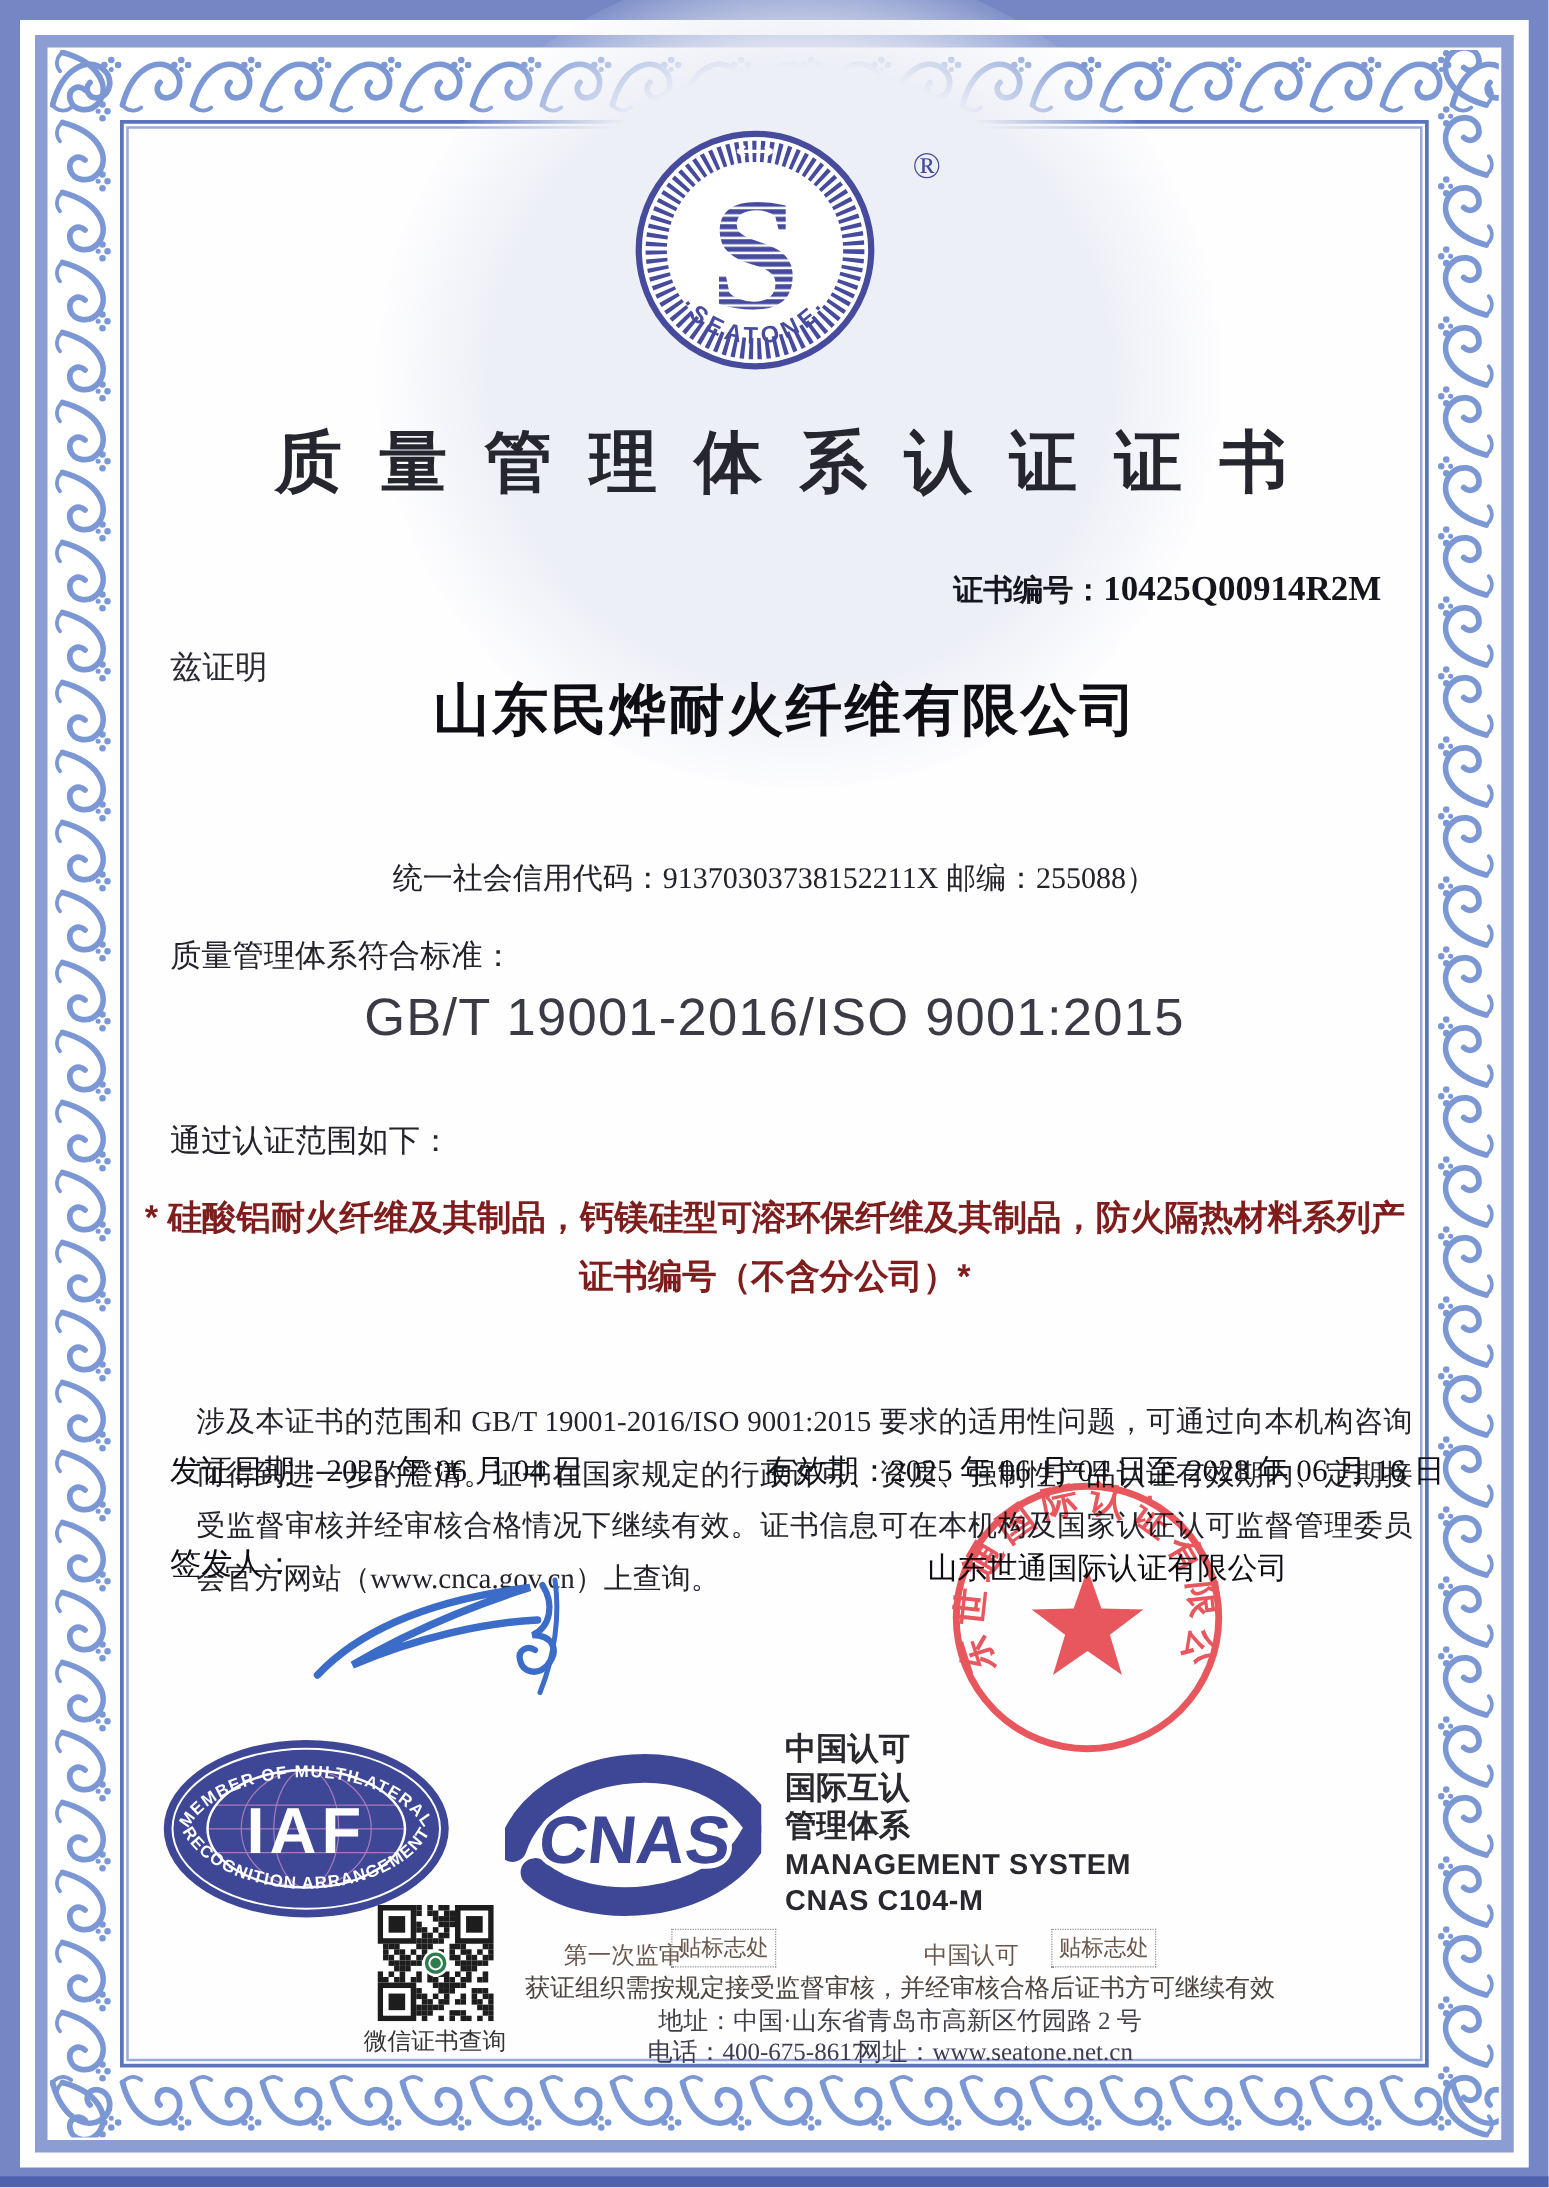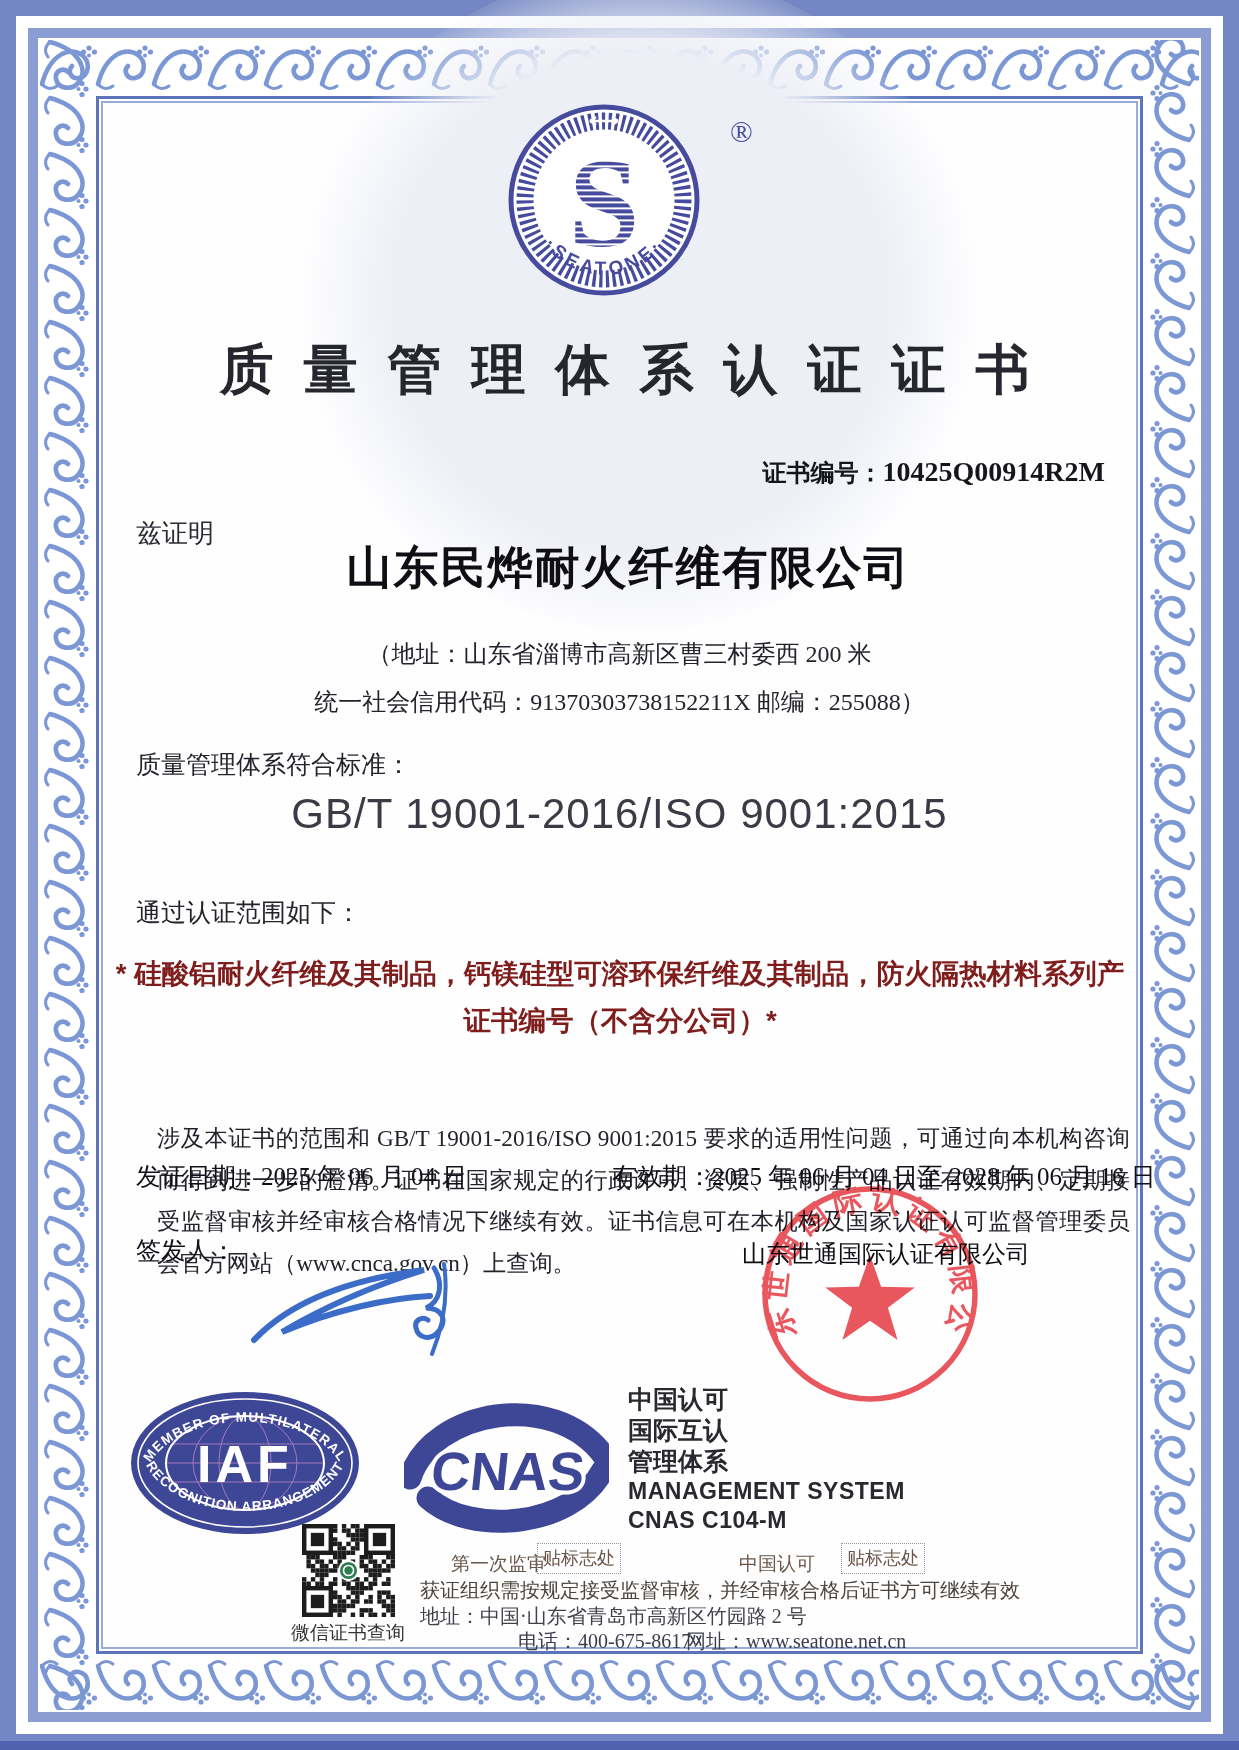--- a/index.html
+++ b/index.html
@@ -51,21 +51,21 @@
         font-family:"Liberation Sans","DejaVu Sans",sans-serif;}
   .cnastext .en{font-size:23px;font-weight:bold;line-height:29px;letter-spacing:.5px;
         font-family:"Liberation Sans","DejaVu Sans",sans-serif;}
   .qrsvg{left:302px;top:1524px;}
   .qrcap{left:268px;top:1620px;width:160px;text-align:center;font-size:19px;color:#333;
         font-family:"Liberation Sans","DejaVu Sans",sans-serif;}
   .audit{top:1551px;font-size:19px;color:#6a564a;white-space:nowrap;}
   .sticker{top:1543px;width:82px;height:29px;border:1.6px dotted #979797;text-align:center;
         line-height:29px;font-size:18px;color:#6a564a;}
   .fnote{left:420px;width:600px;top:1577px;text-align:center;font-size:20px;color:#4c443d;}
-  .faddr{left:420px;width:600px;top:1603px;text-align:left;font-size:20px;color:#44404a;}
+  .faddr{left:420px;width:600px;top:1603px;text-align:center;font-size:20px;color:#44404a;}
   .fline{top:1628px;font-size:20px;color:#3c3c50;white-space:nowrap;}
 </style>
 </head>
 <body>
 
 <svg width="0" height="0" style="position:absolute" aria-hidden="true">
   <defs>
     <g id="border-motif">
       <path d="M2,44 C10,14 30,6 42,15 C51,22 49,36 39,38 C31,39.5 27,31 32,26" fill="none" stroke="#7b97d4" stroke-width="4.6" stroke-linecap="round"></path>
       <path d="M2,44 C6,49 12,50 17,46" fill="none" stroke="#7b97d4" stroke-width="3" stroke-linecap="round"></path>
@@ -227,21 +227,20 @@
     <text x="268" y="46" font-size="30" fill="#474b9e">®</text>
   </svg>
 
   <div class="abs z title">质量管理体系认证证书</div>
   <div class="abs z certno">
     <span class="lab">证书编号：</span><span class="val">10425Q00914R2M</span>
   </div>
 
   <div class="abs z certify">兹证明</div>
   <div class="abs z company">山东民烨耐火纤维有限公司</div>
-  <div class="abs z addr1">（地址：山东省淄博市高新区曹三村委西 200 米</div>
   <div class="abs z addr2">统一社会信用代码：91370303738152211X 邮编：255088）</div>
 
   <div class="abs z stdlab">质量管理体系符合标准：</div>
   <div class="abs z stdval">GB/T 19001-2016/ISO 9001:2015</div>
 
   <div class="abs z scopelab">通过认证范围如下：</div>
   <div class="abs z scope">
     <div>* 硅酸铝耐火纤维及其制品，钙镁硅型可溶环保纤维及其制品，防火隔热材料系列产</div>
     <div>证书编号（不含分公司）*</div>
   </div>

